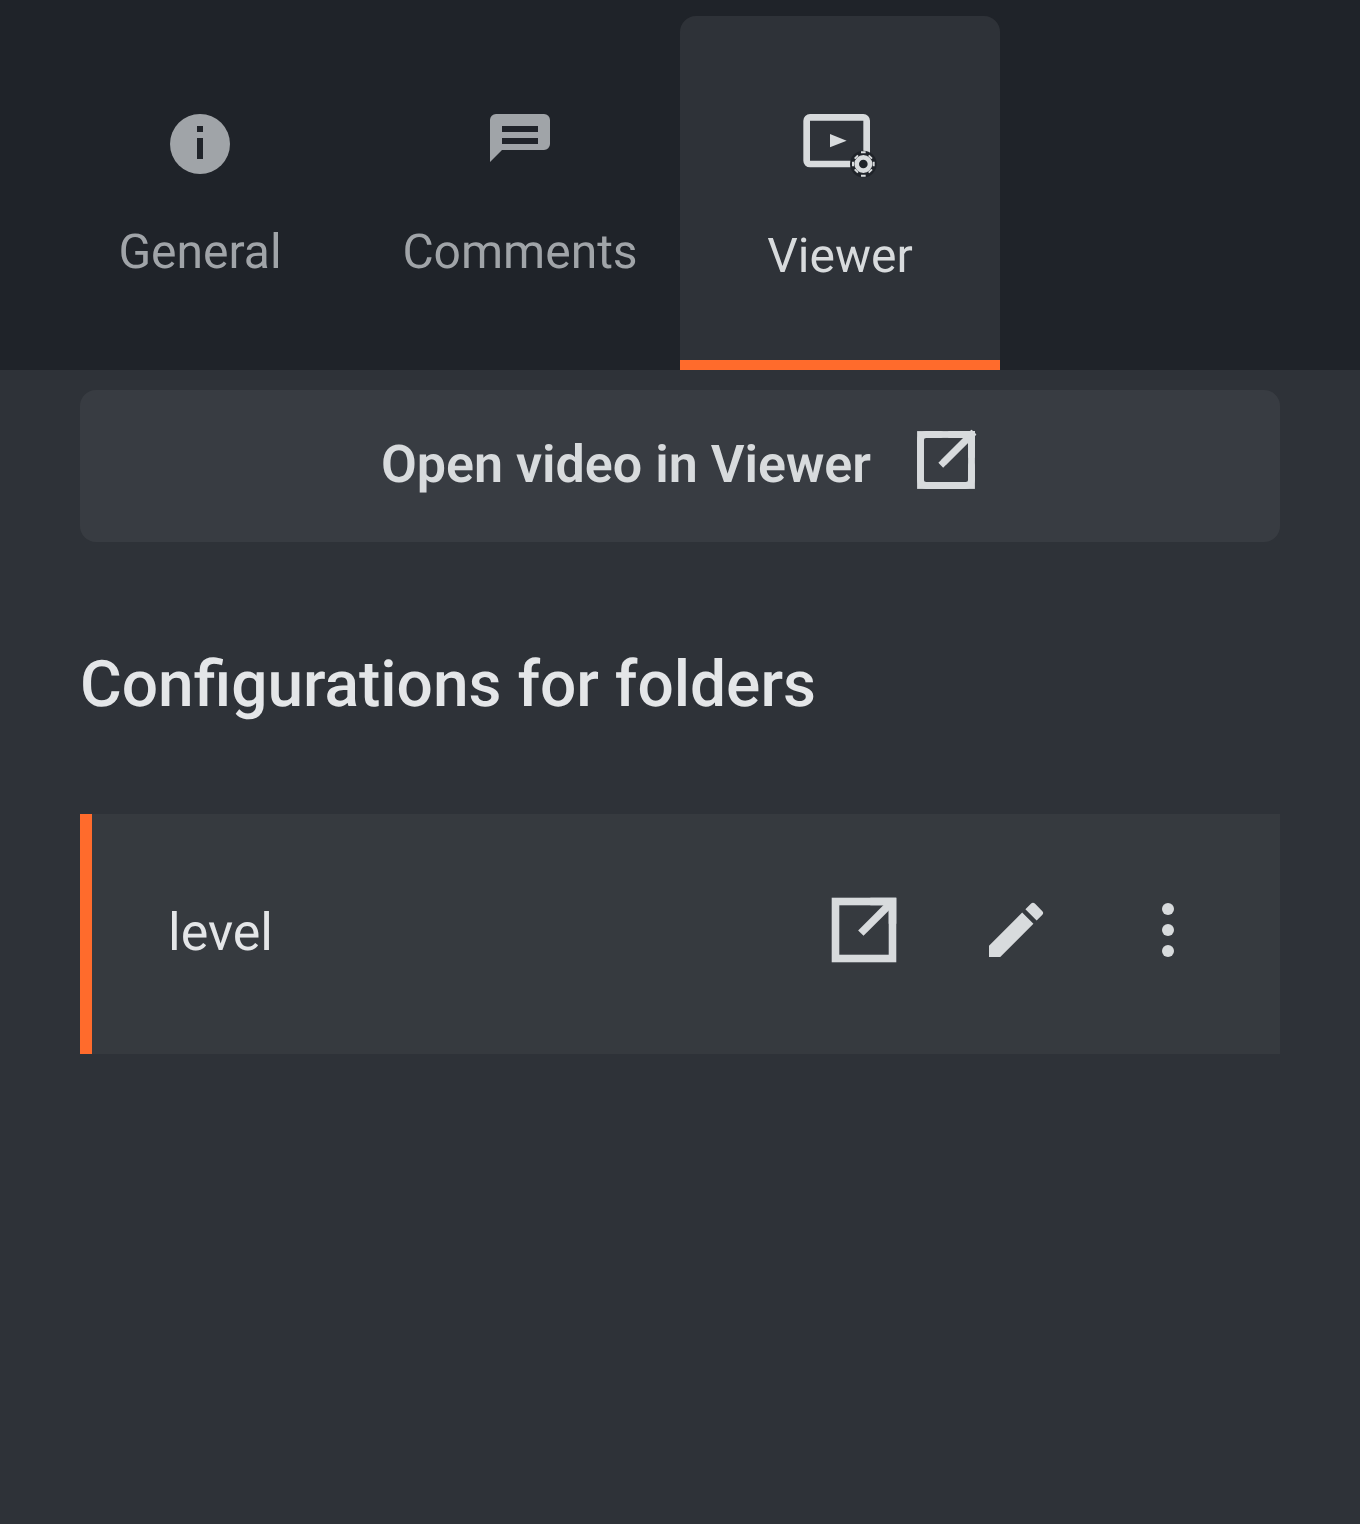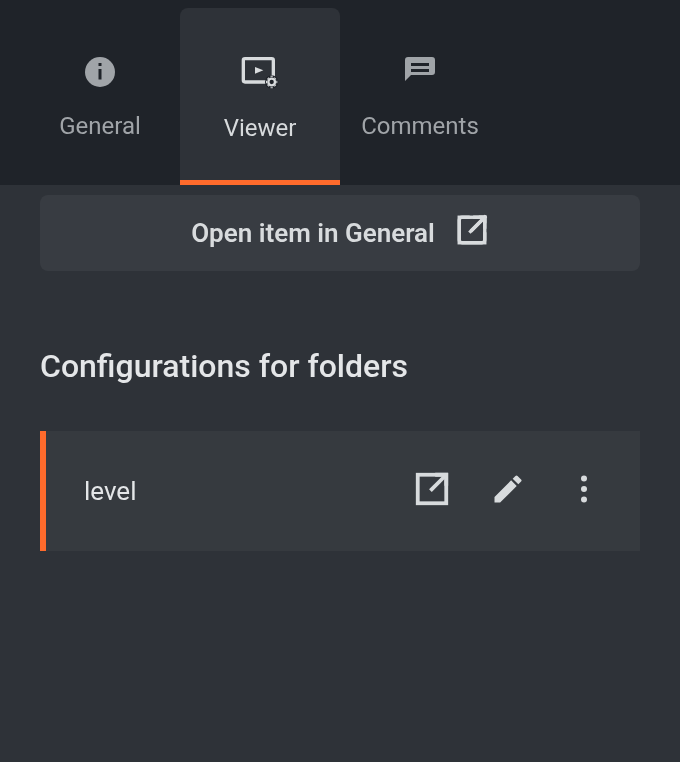--- a/index.html
+++ b/index.html
@@ -61,21 +61,21 @@
     display: flex;
     align-items: center;
     justify-content: center;
     gap: 20px;
     cursor: pointer;
     color: #d8dbdd;
     font-size: 26px;
     font-weight: 600;
   }
   .section-title {
-    margin-top: 76px;
+    margin-top: 52px;
     font-size: 32px;
     font-weight: 500;
     color: #e4e6e8;
   }
   .section-desc {
     margin-top: 44px;
     font-size: 24px;
     line-height: 1.75;
     color: #93989d;
   }
@@ -114,49 +114,49 @@
 <div class="tabs">
   <div class="tab">
     <span>
       <svg width="36" height="36" viewBox="0 0 24 24" fill="#a0a4a8">
           <circle cx="12" cy="12" r="10"></circle>
           <rect x="11" y="10" width="2" height="7" fill="#1f2329"></rect>
           <rect x="11" y="6" width="2" height="2" fill="#1f2329"></rect>
         </svg>
     </span>
     <span class="tab-label">General</span>
+  </div>
+  <div class="tab">
+    <span>
+      <svg width="36" height="36" viewBox="0 0 24 24" fill="#a0a4a8">
+          <path d="M20 2H4a2 2 0 0 0-2 2v14l4-4h14a2 2 0 0 0 2-2V4a2 2 0 0 0-2-2z"></path>
+          <rect x="6" y="6" width="12" height="2" fill="#1f2329"></rect>
+          <rect x="6" y="10" width="12" height="2" fill="#1f2329"></rect>
+        </svg>
+    </span>
+    <span class="tab-label">Comments</span>
   </div>
   <div class="tab active">
     <span>
       <svg width="40" height="40" viewBox="0 0 24 24" fill="none" stroke="#d8dbdd" stroke-width="2">
           <rect x="2" y="4" width="18" height="14" rx="1"></rect>
           <path d="M9 9l5 2-5 2V9z" fill="#d8dbdd" stroke="none"></path>
           <circle cx="19" cy="18" r="4" fill="#1f2329" stroke="none"></circle>
           <path d="M19 15.5v1.2l1 .6-1 .6 1 .6-1 .6v1.2" stroke="none"></path>
           <path d="M19 16a2 2 0 1 0 0 4 2 2 0 0 0 0-4z" fill="none" stroke="#d8dbdd" stroke-width="1.4"></path>
           <path d="M19 14.8v-0.6M19 21.8v-0.6M21.8 18h0.6M16.2 18h-0.6M20.9 16.1l0.4-0.4M17.1 19.9l-0.4 0.4M20.9 19.9l0.4 0.4M17.1 16.1l-0.4-0.4" stroke="#d8dbdd" stroke-width="1.4"></path>
         </svg>
     </span>
     <span class="tab-label">Viewer</span>
   </div>
-  <div class="tab">
-    <span>
-      <svg width="36" height="36" viewBox="0 0 24 24" fill="#a0a4a8">
-          <path d="M20 2H4a2 2 0 0 0-2 2v14l4-4h14a2 2 0 0 0 2-2V4a2 2 0 0 0-2-2z"></path>
-          <rect x="6" y="6" width="12" height="2" fill="#1f2329"></rect>
-          <rect x="6" y="10" width="12" height="2" fill="#1f2329"></rect>
-        </svg>
-    </span>
-    <span class="tab-label">Comments</span>
-  </div>
 </div>
 
 <div class="content">
   <div class="open-btn">
-    <span>Open item in General</span>
+    <span>Open video in Viewer</span>
     <span>
       <svg width="34" height="34" viewBox="0 0 24 24" fill="none" stroke="#d8dbdd" stroke-width="2.4" stroke-linecap="square">
           <path d="M18 3h3v3"></path>
           <path d="M21 3l-9 9"></path>
           <path d="M21 14v5a2 2 0 0 1-2 2H5a2 2 0 0 1-2-2V5a2 2 0 0 1 2-2h5" stroke-linecap="round" fill="none"></path>
           <path d="M3 3h18v18H3z" stroke="none"></path>
           <path d="M3 3h9" stroke="none"></path>
           <rect x="3" y="3" width="18" height="18" rx="0" fill="none" stroke="#d8dbdd"></rect>
           <path d="M14 3h7v7" fill="none"></path>
           <path d="M21 3L11 13"></path>

